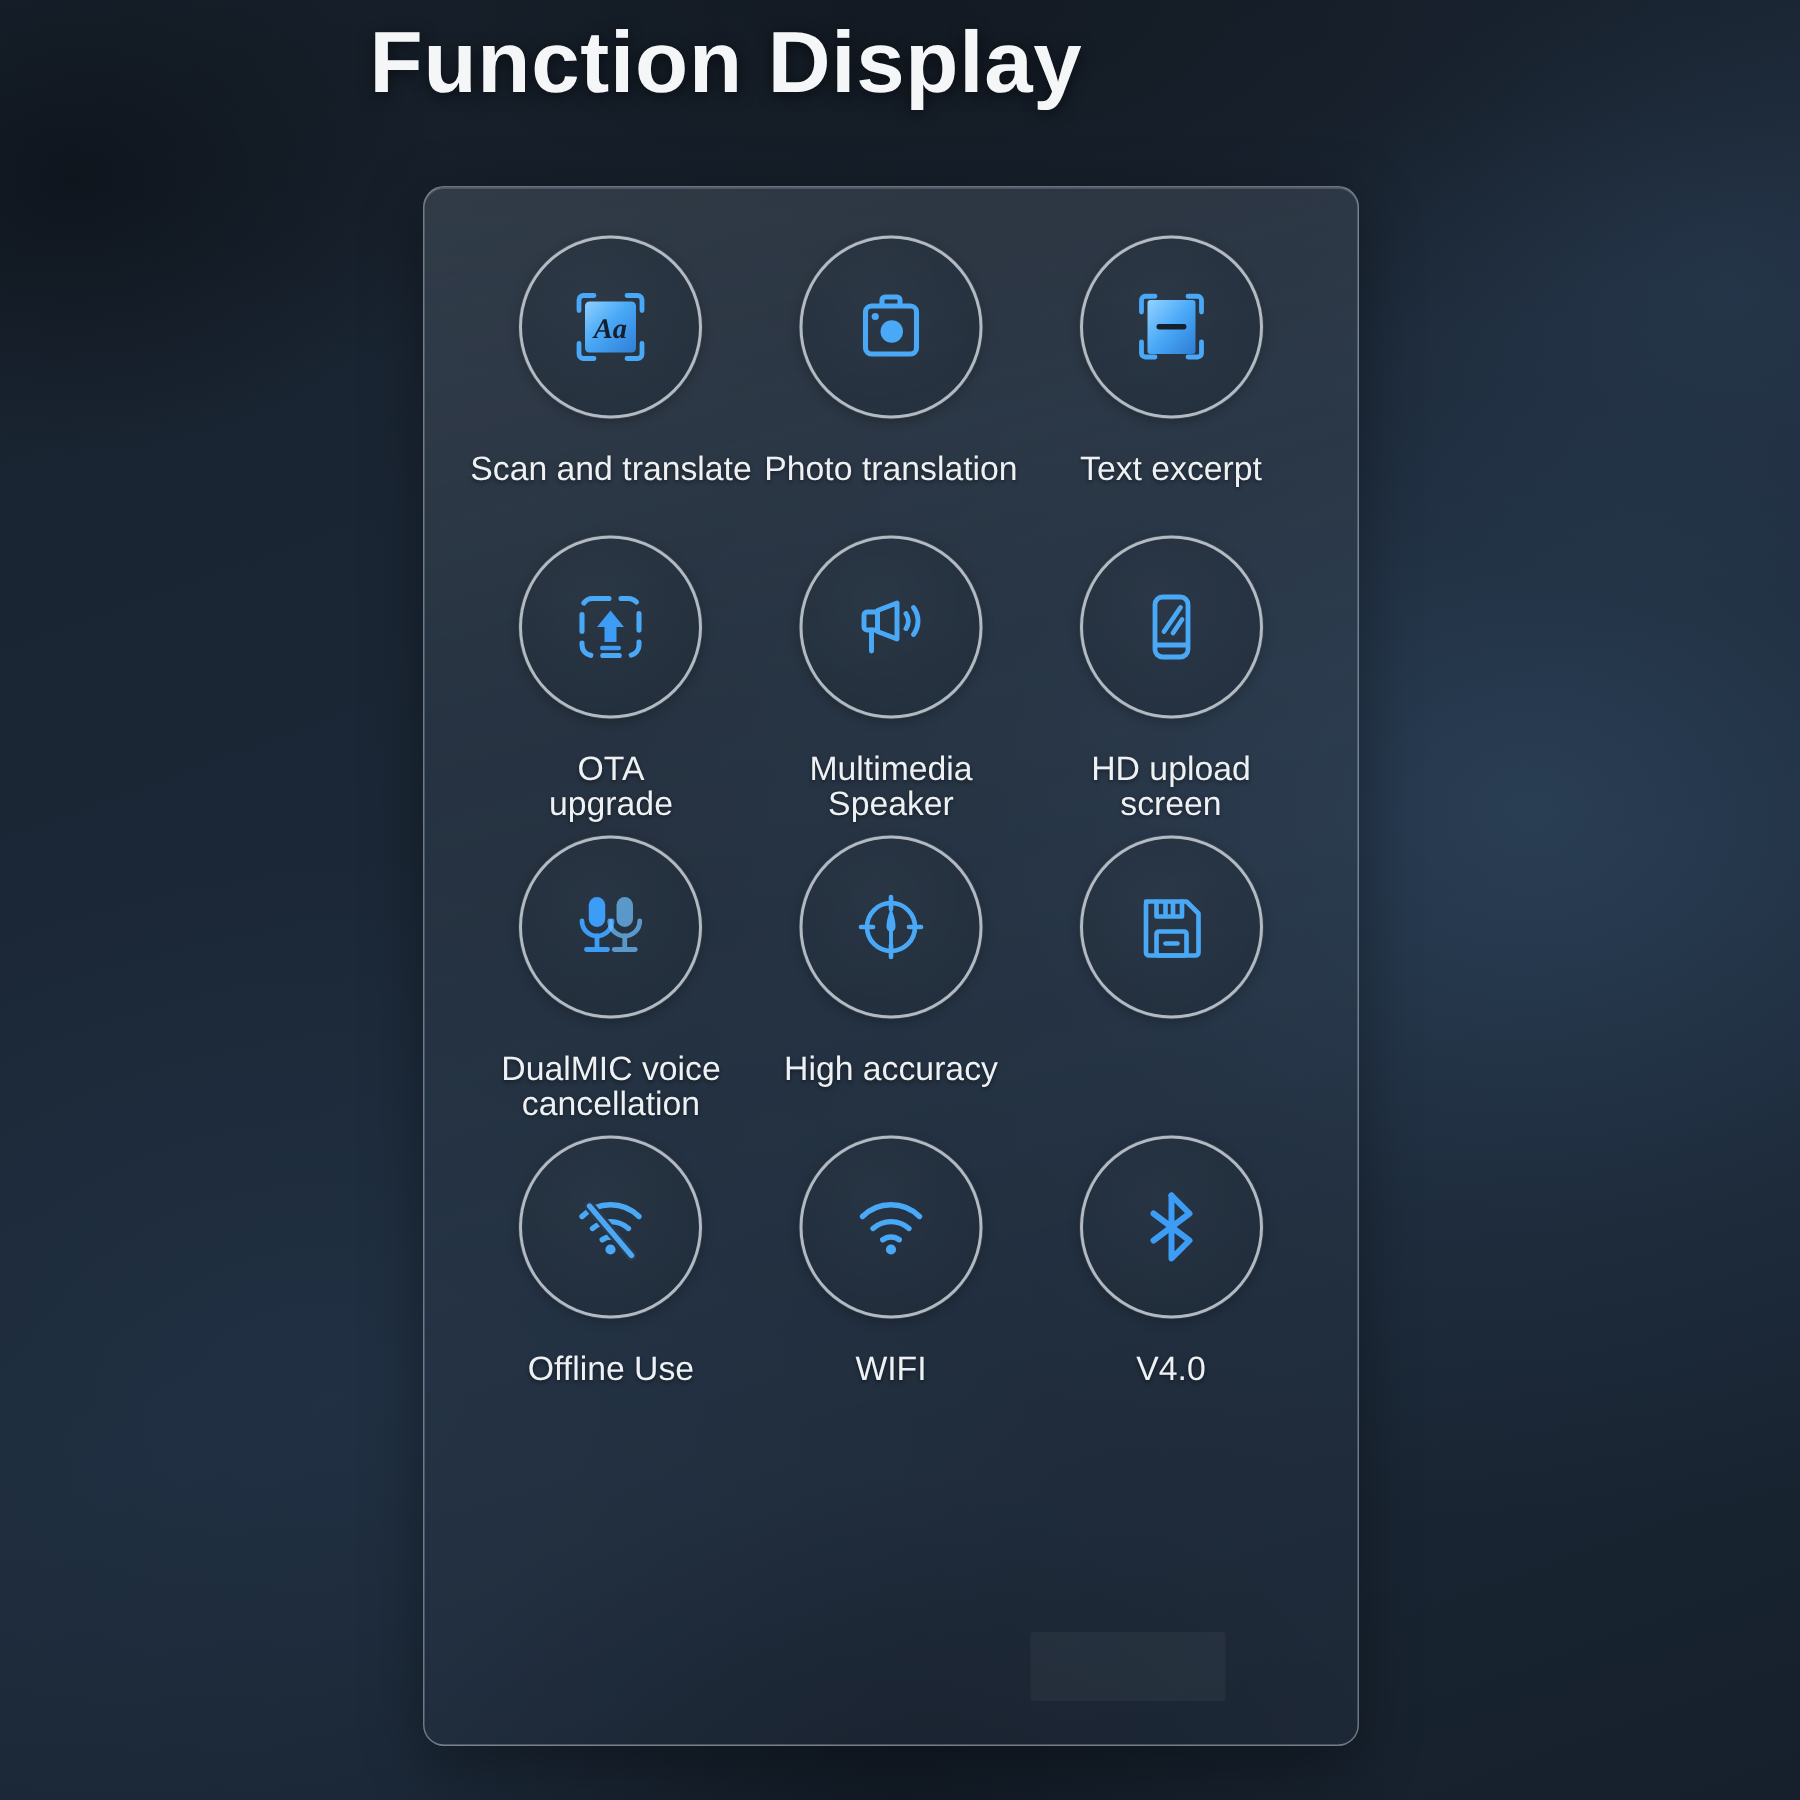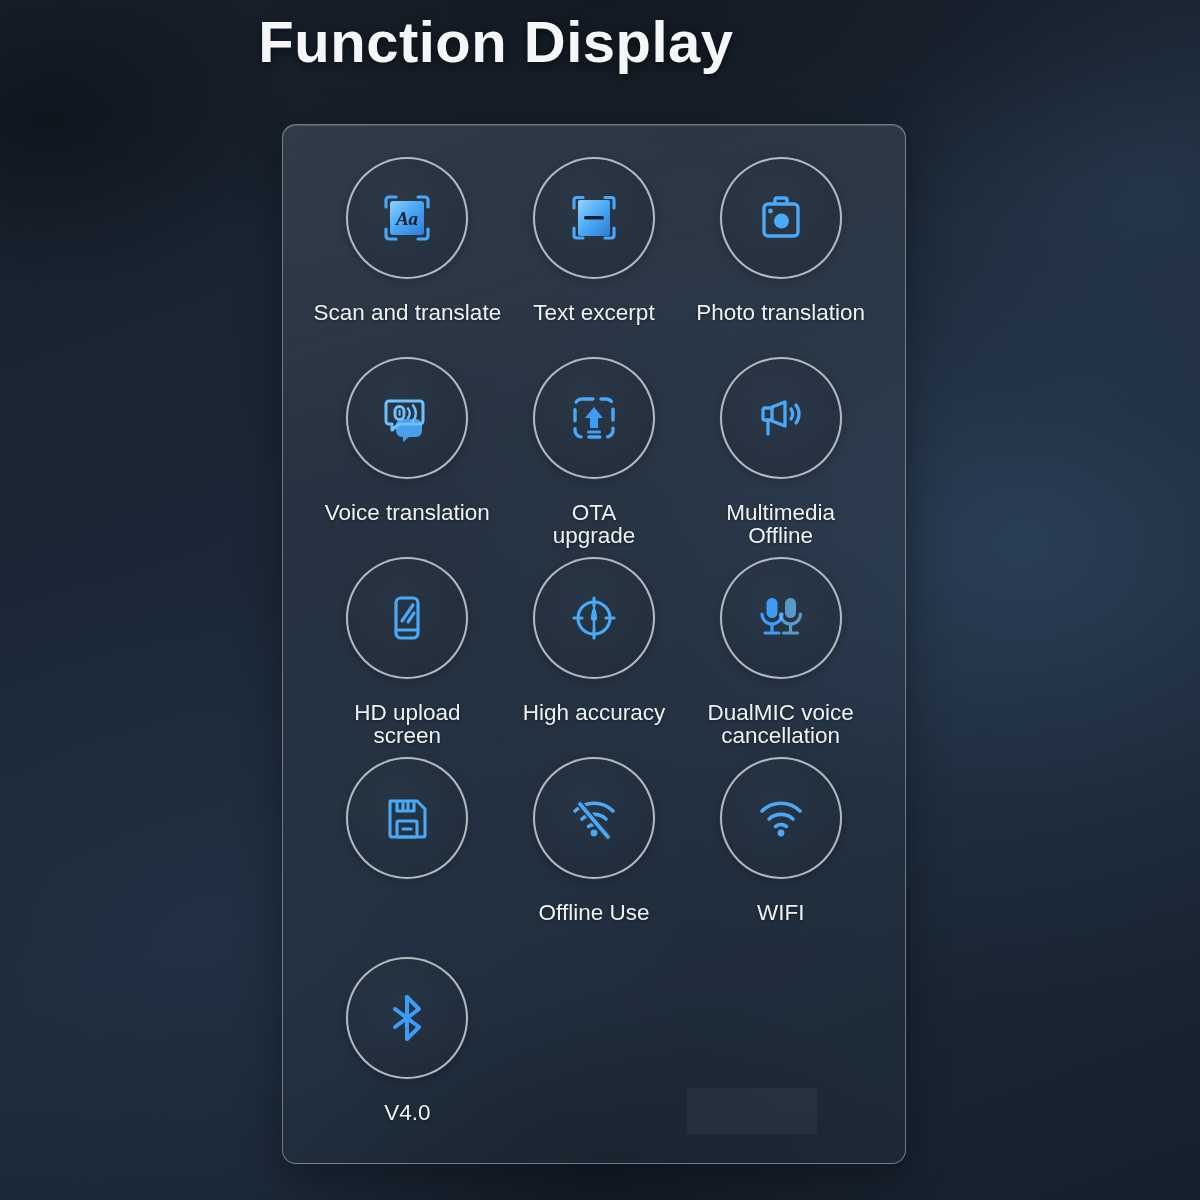--- a/index.html
+++ b/index.html
@@ -34,21 +34,21 @@
     background:
       radial-gradient(ellipse 34% 26% at 96% 16%, rgba(70,100,134,0.20), rgba(0,0,0,0) 70%),
       radial-gradient(ellipse 30% 22% at 4% 10%, rgba(10,14,20,0.65), rgba(0,0,0,0) 70%),
       radial-gradient(ellipse 40% 26% at 50% 100%, rgba(12,18,26,0.55), rgba(0,0,0,0) 70%);
   }
 
   
   #title {
     position: absolute;
     top: 8px;
-    left: 16px;
+    left: 4px;
     width: 960px;
     text-align: center;
     font-size: 58px;
     font-weight: bold;
     color: #f4f6f8;
     letter-spacing: 0.5px;
     text-shadow: 0 2px 10px rgba(0,0,0,0.55);
     z-index: 5;
   }
 
@@ -158,20 +158,36 @@
             </g>
           </svg>
         </span>
       </div>
       <div class="label">Scan and translate</div>
     </div>
 
     <div class="cell">
       <div class="ring">
         <span>
+          <svg width="60" height="60" viewBox="0 0 60 60">
+            <g fill="none" stroke="#4aa9f7" stroke-width="3.4" stroke-linejoin="round">
+              <rect x="13" y="16" width="34" height="32" rx="4"></rect>
+              <path d="M24 16 V12 a2 2 0 0 1 2 -2 H34 a2 2 0 0 1 2 2 V16"></path>
+            </g>
+            <circle cx="30.5" cy="33" r="7.5" fill="#4aa9f7"></circle>
+            <circle cx="19.5" cy="23" r="2.4" fill="#4aa9f7"></circle>
+          </svg>
+        </span>
+      </div>
+      <div class="label">Photo translation</div>
+    </div>
+
+    <div class="cell">
+      <div class="ring">
+        <span>
           <svg width="62" height="62" viewBox="0 0 62 62">
             <defs>
               <linearGradient id="gEx" x1="0" y1="0" x2="1" y2="1">
                 <stop offset="0%" stop-color="#93d3ff"></stop>
                 <stop offset="50%" stop-color="#4aa9f7"></stop>
                 <stop offset="100%" stop-color="#2d7cd4"></stop>
               </linearGradient>
             </defs>
             <rect x="15" y="13" width="32" height="36" rx="2" fill="url(#gEx)"></rect>
             <rect x="21" y="29" width="20" height="3.6" rx="1.6" fill="#16202c"></rect>
@@ -180,55 +196,20 @@
               <path d="M42 10.5 H48.5 a2.5 2.5 0 0 1 2.5 2.5 V21"></path>
               <path d="M51 41 V48.5 a2.5 2.5 0 0 1 -2.5 2.5 H42"></path>
               <path d="M20 51 H13.5 a2.5 2.5 0 0 1 -2.5 -2.5 V41"></path>
             </g>
           </svg>
         </span>
       </div>
       <div class="label">Text excerpt</div>
     </div>
 
-    <div class="cell">
-      <div class="ring">
-        <span>
-          <svg width="60" height="60" viewBox="0 0 60 60">
-            <g fill="none" stroke="#4aa9f7" stroke-width="3.4" stroke-linejoin="round">
-              <rect x="13" y="16" width="34" height="32" rx="4"></rect>
-              <path d="M24 16 V12 a2 2 0 0 1 2 -2 H34 a2 2 0 0 1 2 2 V16"></path>
-            </g>
-            <circle cx="30.5" cy="33" r="7.5" fill="#4aa9f7"></circle>
-            <circle cx="19.5" cy="23" r="2.4" fill="#4aa9f7"></circle>
-          </svg>
-        </span>
-      </div>
-      <div class="label">Photo translation</div>
-    </div>
-
-    <div class="cell">
-      <div class="ring">
-        <span>
-          <svg width="62" height="62" viewBox="0 0 62 62">
-            <path d="M28 32 h12 a6 6 0 0 1 6 6 v6 a6 6 0 0 1 -6 6 h-7 l-6 5 v-5 h-1 a6 6 0 0 1 -6 -6 v-6 a6 6 0 0 1 6 -6 z" fill="#4aa9f7" opacity="0.92"></path>
-            <g fill="none" stroke="#6fc0ff" stroke-width="3" stroke-linejoin="round">
-              <path d="M13 14 h31 a3 3 0 0 1 3 3 v17 a3 3 0 0 1 -3 3 h-21 l-7 6 v-6 h-3 a3 3 0 0 1 -3 -3 v-17 a3 3 0 0 1 3 -3 z"></path>
-              <rect x="19" y="19.5" width="9" height="13" rx="4.5"></rect>
-            </g>
-            <rect x="22.6" y="22.5" width="2" height="6.5" rx="1" fill="#6fc0ff"></rect>
-            <g fill="none" stroke="#6fc0ff" stroke-width="2.6" stroke-linecap="round">
-              <path d="M32 21.5 a7.5 7.5 0 0 1 0 9.5"></path>
-              <path d="M37 18.5 a12 12 0 0 1 0 15.5"></path>
-            </g>
-          </svg>
-        </span>
-      </div>
-      <div class="label">Voice translation</div>
-    </div>
 
 
 
     <div class="cell">
       <div class="ring">
         <span>
           <svg width="60" height="60" viewBox="0 0 60 60">
             <rect x="11" y="11" width="38" height="38" rx="7" fill="none" stroke="#4aa9f7" stroke-width="3.4" stroke-linecap="round" stroke-dasharray="11 8"></rect>
             <path d="M30 19 L39 30 H34 V40 H26 V30 H21 Z" fill="#3d9cf5"></path>
             <rect x="23" y="42.5" width="14" height="3" rx="1.5" fill="#3d9cf5"></rect>
@@ -247,80 +228,80 @@
               <path d="M34 14 L34 38 L21 33 L21 19 Z"></path>
               <path d="M21 20 H14 a2 2 0 0 0 -2 2 v8 a2 2 0 0 0 2 2 h7"></path>
               <path d="M17 32 L17 46"></path>
               <path d="M40 21 a9 9 0 0 1 0 10"></path>
               <path d="M45 17 a15 15 0 0 1 0 18"></path>
             </g>
           </svg>
         </span>
       </div>
       <div class="label">Multimedia
-Offline</div>
+Speaker</div>
     </div>
 
     <div class="cell">
       <div class="ring">
         <span>
           <svg width="58" height="58" viewBox="0 0 58 58">
             <g fill="none" stroke="#4aa9f7" stroke-width="3.2" stroke-linejoin="round" stroke-linecap="round">
               <rect x="18" y="9" width="22" height="40" rx="5"></rect>
               <path d="M19 41 H39"></path>
               <path d="M24 32 L35 16"></path>
               <path d="M30 33 L36 24"></path>
             </g>
           </svg>
         </span>
       </div>
       <div class="label">HD upload
 screen</div>
+    </div>
+
+    <div class="cell">
+      <div class="ring">
+        <span>
+          <svg width="62" height="62" viewBox="0 0 62 62">
+            <g>
+              <rect x="16.5" y="11" width="11" height="20" rx="5.5" fill="#3d9cf5"></rect>
+              <path d="M12 27 a10 10 0 0 0 20 0" fill="none" stroke="#3d9cf5" stroke-width="3.2" stroke-linecap="round"></path>
+              <path d="M22 37 V45" stroke="#3d9cf5" stroke-width="3.2" stroke-linecap="round"></path>
+              <path d="M15 46 H29" stroke="#3d9cf5" stroke-width="3.2" stroke-linecap="round"></path>
+            </g>
+            <g opacity="0.72">
+              <rect x="35" y="11" width="11" height="20" rx="5.5" fill="#6fc0ff"></rect>
+              <path d="M30.5 27 a10 10 0 0 0 20 0" fill="none" stroke="#6fc0ff" stroke-width="3.2" stroke-linecap="round"></path>
+              <path d="M40.5 37 V45" stroke="#6fc0ff" stroke-width="3.2" stroke-linecap="round"></path>
+              <path d="M33.5 46 H47.5" stroke="#6fc0ff" stroke-width="3.2" stroke-linecap="round"></path>
+            </g>
+          </svg>
+        </span>
+      </div>
+      <div class="label">DualMIC voice
+cancellation</div>
     </div>
 
     <div class="cell">
       <div class="ring">
         <span>
           <svg width="58" height="58" viewBox="0 0 58 58">
             <g fill="none" stroke="#4aa9f7" stroke-width="3.1" stroke-linecap="round">
               <circle cx="29" cy="29" r="16"></circle>
               <path d="M29 9 V17"></path>
               <path d="M29 41 V49"></path>
               <path d="M9 29 H17"></path>
               <path d="M41 29 H49"></path>
             </g>
             <path d="M29 16 C31.5 23 32 26 32 29 a3 3 0 0 1 -6 0 c0 -3 0.5 -6 3 -13 z" fill="#4aa9f7"></path>
             <rect x="27.7" y="28" width="2.6" height="14" rx="1.2" fill="#4aa9f7"></rect>
           </svg>
         </span>
       </div>
       <div class="label">High accuracy</div>
-    </div>
-
-    <div class="cell">
-      <div class="ring">
-        <span>
-          <svg width="62" height="62" viewBox="0 0 62 62">
-            <g>
-              <rect x="16.5" y="11" width="11" height="20" rx="5.5" fill="#3d9cf5"></rect>
-              <path d="M12 27 a10 10 0 0 0 20 0" fill="none" stroke="#3d9cf5" stroke-width="3.2" stroke-linecap="round"></path>
-              <path d="M22 37 V45" stroke="#3d9cf5" stroke-width="3.2" stroke-linecap="round"></path>
-              <path d="M15 46 H29" stroke="#3d9cf5" stroke-width="3.2" stroke-linecap="round"></path>
-            </g>
-            <g opacity="0.72">
-              <rect x="35" y="11" width="11" height="20" rx="5.5" fill="#6fc0ff"></rect>
-              <path d="M30.5 27 a10 10 0 0 0 20 0" fill="none" stroke="#6fc0ff" stroke-width="3.2" stroke-linecap="round"></path>
-              <path d="M40.5 37 V45" stroke="#6fc0ff" stroke-width="3.2" stroke-linecap="round"></path>
-              <path d="M33.5 46 H47.5" stroke="#6fc0ff" stroke-width="3.2" stroke-linecap="round"></path>
-            </g>
-          </svg>
-        </span>
-      </div>
-      <div class="label">DualMIC voice
-cancellation</div>
     </div>
 
     <div class="cell">
       <div class="ring">
         <span>
           <svg width="58" height="58" viewBox="0 0 58 58">
             <g fill="none" stroke="#4aa9f7" stroke-width="3.1" stroke-linejoin="round" stroke-linecap="round">
               <path d="M12 12 h27 l8 8 v26 a2 2 0 0 1 -2 2 H14 a2 2 0 0 1 -2 -2 V14 a2 2 0 0 1 2 -2 z"></path>
               <path d="M19 12 v10 h17 v-10"></path>
               <path d="M25 13 v8"></path>

